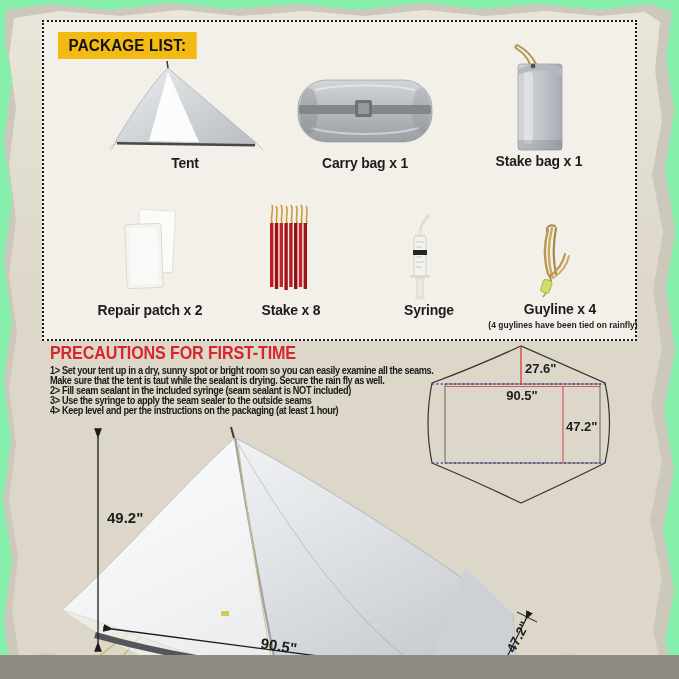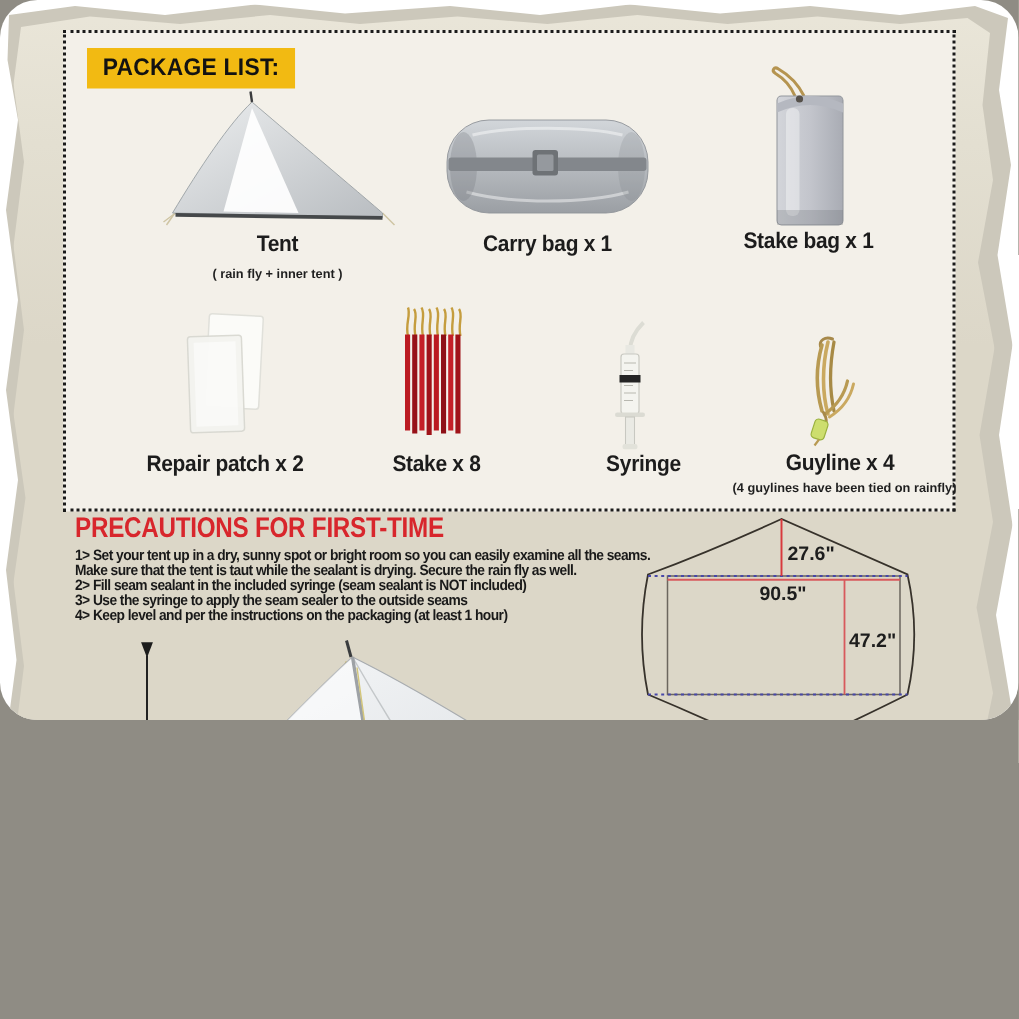--- a/index.html
+++ b/index.html
@@ -1,17 +1,17 @@
 <!DOCTYPE html>
 <html><head>
 <meta charset="utf-8">
 <style>
   html,body{margin:0;padding:0;background:#8f8c84;}
-  .canvas{position:relative;width:679px;height:480px;background:#ffffff;overflow:hidden;
-          font-family:"Liberation Sans",sans-serif;color:#161616;border-radius:25px;}
+  .canvas{position:relative;width:679px;height:655px;background:#86efac;overflow:hidden;
+          font-family:"Liberation Sans",sans-serif;color:#161616;}
   .torn-layer{position:absolute;inset:0;background:#ccc8bb;
     clip-path:polygon(6px 10px,50px 4px,110px 10px,170px 3px,230px 9px,300px 4px,360px 10px,420px 3px,480px 9px,540px 4px,600px 10px,650px 4px,672px 12px,666px 60px,674px 110px,665px 170px,675px 230px,666px 290px,675px 350px,664px 410px,674px 470px,663px 530px,674px 590px,665px 640px,672px 668px,630px 675px,570px 664px,500px 674px,430px 664px,360px 674px,290px 664px,220px 673px,150px 663px,90px 672px,40px 662px,10px 670px,4px 620px,12px 560px,3px 500px,11px 440px,4px 380px,12px 320px,4px 260px,12px 200px,4px 140px,12px 80px,5px 40px);}
   .paper{position:absolute;inset:0;
     background:linear-gradient(180deg,#eae6d9 0%,#e3dfd1 20%,#dcd7c8 48%,#dcd7c8 100%);
     clip-path:polygon(14px 18px,60px 11px,120px 16px,180px 10px,240px 16px,305px 11px,365px 16px,425px 10px,485px 16px,545px 11px,600px 16px,645px 12px,660px 22px,655px 70px,662px 120px,652px 175px,663px 232px,653px 290px,662px 348px,651px 405px,662px 462px,650px 520px,662px 578px,653px 630px,659px 655px,625px 663px,570px 654px,505px 663px,435px 655px,365px 663px,295px 655px,225px 662px,155px 654px,95px 661px,45px 653px,20px 660px,12px 612px,18px 556px,9px 500px,16px 444px,9px 388px,17px 332px,9px 276px,16px 220px,9px 164px,16px 108px,9px 56px);}
   .panel{position:absolute;left:42px;top:20px;width:595px;height:321px;background:#f3f0e9;
          border:2px dotted #1a1a1a;box-sizing:border-box;}
   .badge{position:absolute;left:14px;top:10px;background:#f2ba12;color:#121212;
          font-size:16px;font-weight:bold;letter-spacing:.2px;padding:5px 11px 4px;
          transform:scaleX(.95);transform-origin:left center;white-space:nowrap;}
@@ -78,21 +78,20 @@
       </defs>
       <path d="M30,22 C26,14 20,8 13,4 C10,2 8,5 11,7 C16,10 21,15 24,22" fill="none" stroke="#b59450" stroke-width="2"></path>
       <rect x="12" y="22" width="44" height="86" rx="3" fill="url(#sb)" stroke="#94989e" stroke-width="0.7"></rect>
       <path d="M12,27 Q34,17 56,27 L56,33 Q34,23 12,33 Z" fill="#b5b8c0"></path>
       <rect x="18" y="30" width="9" height="72" rx="4" fill="rgba(255,255,255,.38)"></rect>
       <rect x="12" y="98" width="44" height="10" fill="rgba(90,94,98,.22)"></rect>
       <circle cx="27" cy="24" r="2.4" fill="#55504a"></circle>
     </svg>
 
     <div class="item-label" style="left:41px;top:132px;width:200px">Tent</div>
-    <div class="item-sub" style="left:41px;top:155px;width:200px">( rain fly + inner tent )</div>
     <div class="item-label" style="left:221px;top:132px;width:200px">Carry bag x 1</div>
     <div class="item-label" style="left:395px;top:130px;width:200px">Stake bag x 1</div>
 
     <svg class="abs" style="left:74px;top:186px" width="64" height="84" viewBox="0 0 64 84">
       <g transform="rotate(3 38 33)">
         <rect x="20" y="2" width="36" height="62" rx="2" fill="#fbfbf8" stroke="#e0e0da" stroke-width="1"></rect>
       </g>
       <g transform="rotate(-2 26 48)">
         <rect x="8" y="16" width="36" height="64" rx="2" fill="#f4f4f0" stroke="#d9d9d2" stroke-width="1" opacity=".97"></rect>
         <rect x="12" y="20" width="28" height="56" fill="rgba(255,255,255,.5)"></rect>

